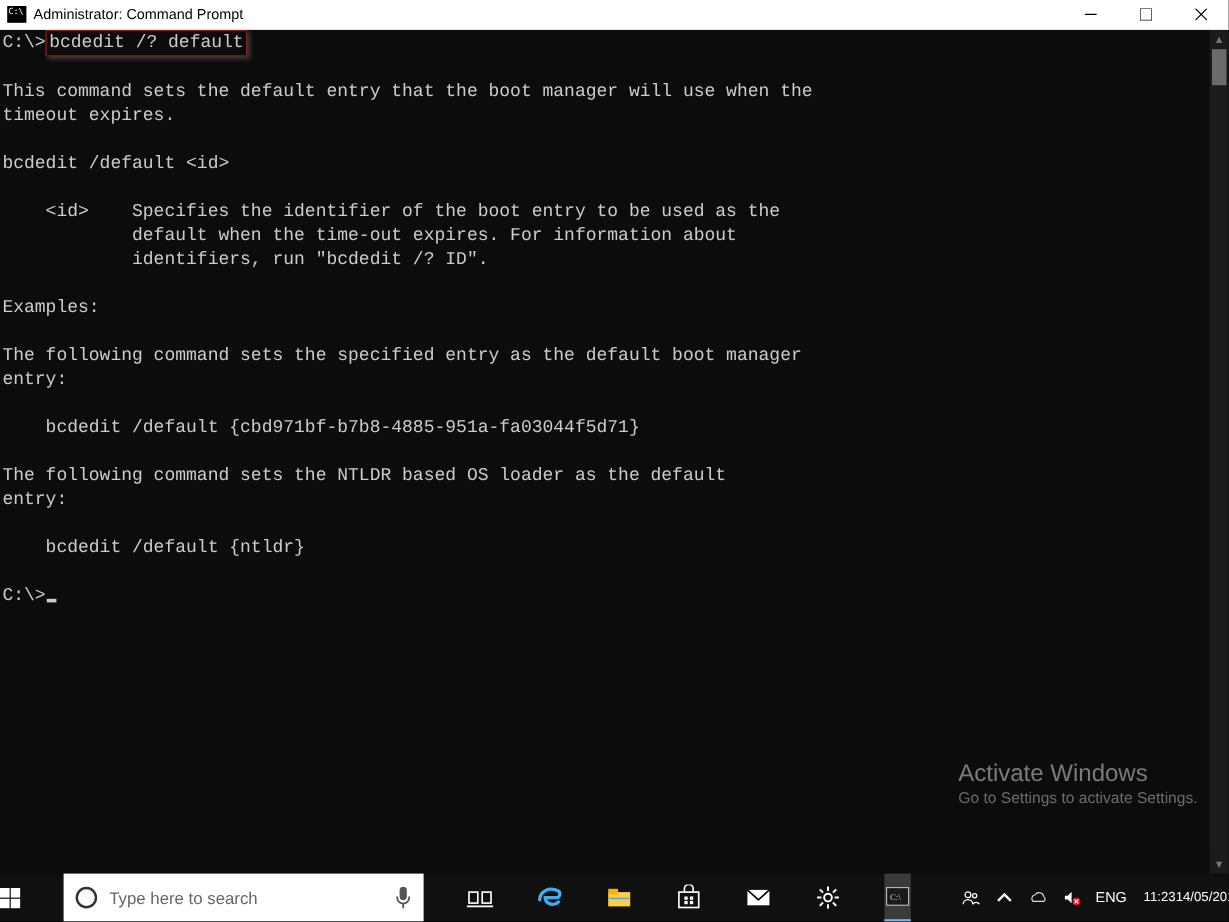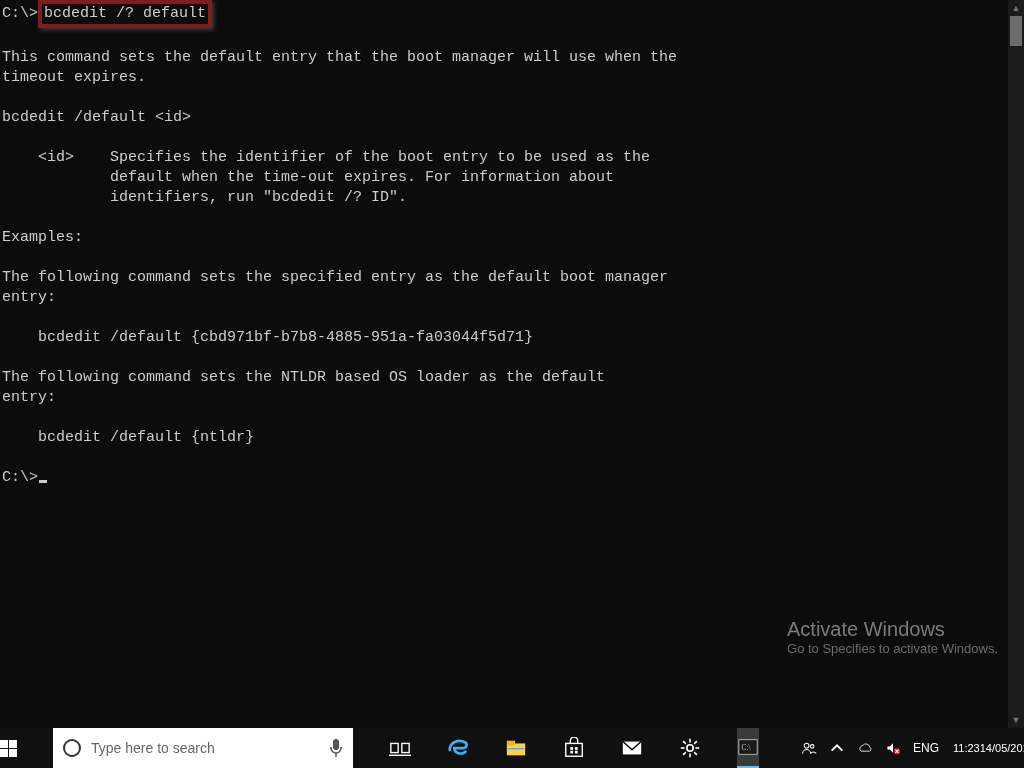--- a/index.html
+++ b/index.html
@@ -11,30 +11,30 @@
   .title-icon { width: 16px; height: 14px; margin: 0 6px; background: #000; position: relative; }
   .title-icon::before { content:"C:\\"; color:#fff; font-size:7px; position:absolute; left:1px; top:1px; font-family: Consolas, monospace; }
   .title-text { font-size: 12px; color: #000; }
   .title-spacer { flex: 1; }
   .win-btn { width: 46px; height: 25px; display: flex; align-items: center; justify-content: center; }
   .win-btn svg { width: 10px; height: 10px; }
 
   
   .terminal-wrap { flex: 1; position: relative; background: #0c0c0c; }
   .terminal { position: absolute; left: 0; right: 16px; top: 0; bottom: 0; padding: 0 2px; font-family: Consolas, "Courier New", monospace; font-size: 15px; line-height: 20px; color: #cccccc; white-space: pre; }
-  .highlight-box { border: 4px solid #7f1d1d; padding: 0 2px; box-shadow: 2px 2px 4px rgba(150,150,150,0.35); display: inline-block; }
+  .highlight-box { border: 1px solid #7f1d1d; padding: 0 2px; box-shadow: 2px 2px 4px rgba(150,150,150,0.35); display: inline-block; }
   .cursor { display:inline-block; width:8px; height:3px; background:#ccc; vertical-align: -2px; margin-left:1px; }
 
   
   .sbar { position:absolute; right:0; top:0; bottom:0; width:16px; background:#1b1b1b; }
   .sbar-btn { width:16px; height:16px; background:#1b1b1b; display:flex; align-items:center; justify-content:center; color:#777; font-size:9px;}
   .sbar-thumb { position:absolute; top:16px; left:2px; width:12px; height:30px; background:#6b6b6b; border-radius:0; }
 
   
-  .watermark { position: absolute; right: 26px; bottom: 72px; text-align: left; color: rgba(180,180,180,0.55); }
+  .watermark { position: absolute; right: 26px; bottom: 56px; text-align: left; color: rgba(180,180,180,0.55); }
   .watermark .l1 { font-size: 20px; font-weight: 400; color: rgba(170,170,170,0.7); }
   .watermark .l2 { font-size: 13px; color: rgba(170,170,170,0.6); }
 
   
   .taskbar { height: 40px; background: #101010; display: flex; align-items: center; position: relative; gap: 36px; }
   .start-btn { width: 48px; height: 40px; display:flex; align-items:center; justify-content:center; }
   .start-btn svg { width:17px; height:17px; }
   .search-box { flex: 0 0 300px; height: 40px; background:#fff; display:flex; align-items:center; padding:0 10px; gap:10px; }
   .cortana-circle { width:18px; height:18px; border:2px solid #333; border-radius:50%; }
   .search-text { flex:1; font-size:14px; color:#666; }
@@ -47,20 +47,41 @@
   .tray-item svg { width:16px; height:16px; }
   .clock { display:flex; flex-direction:row; align-items:center; justify-content:center; padding:0 8px; font-size:11px; line-height:13px; color:#fff;}
   .notif { width:42px; display:flex; align-items:center; justify-content:center; position:relative;}
   .notif-badge { position:absolute; bottom:4px; right:6px; background:#fff; color:#000; font-size:9px; border-radius:8px; padding:0 3px; line-height:11px;}
 </style>
 </head>
 <body>
 
 <div class="window">
 
+  <div class="title-bar">
+    <div class="title-icon"></div>
+    <div class="title-text">Administrator: Command Prompt</div>
+    <div class="title-spacer"></div>
+    <div class="win-btn">
+      <svg viewBox="0 0 10 10">
+          <line x1="0" y1="5" x2="10" y2="5" stroke="#000" stroke-width="1"></line>
+        </svg>
+    </div>
+    <div class="win-btn">
+      <svg viewBox="0 0 10 10">
+          <rect x="0" y="0" width="10" height="10" fill="none" stroke="#000" stroke-width="1"></rect>
+        </svg>
+    </div>
+    <div class="win-btn close">
+      <svg viewBox="0 0 10 10">
+          <line x1="0" y1="0" x2="10" y2="10" stroke="#000" stroke-width="1"></line>
+          <line x1="10" y1="0" x2="0" y2="10" stroke="#000" stroke-width="1"></line>
+        </svg>
+    </div>
+  </div>
 
   <div class="terminal-wrap">
     <div class="terminal"><span>C:\&gt;</span><span class="highlight-box">bcdedit /? default</span>
 <span id="term-lines">
 This command sets the default entry that the boot manager will use when the
 timeout expires.
 
 bcdedit /default &lt;id&gt;
 
     &lt;id&gt;    Specifies the identifier of the boot entry to be used as the
@@ -82,21 +103,21 @@
 <span>C:\&gt;</span><span class="cursor"></span></div>
 
     <div class="sbar">
       <div class="sbar-btn">▲</div>
       <div class="sbar-thumb"></div>
       <div class="sbar-btn" style="position:absolute;bottom:0;">▼</div>
     </div>
 
     <div class="watermark">
       <div class="l1">Activate Windows</div>
-      <div class="l2">Go to Specifies to activate Windows.</div>
+      <div class="l2">Go to Settings to activate Settings.</div>
     </div>
   </div>
 
   <div class="taskbar">
     <div class="start-btn">
       <svg viewBox="0 0 17 17">
           <rect x="0" y="0" width="8" height="8" fill="#fff"></rect>
           <rect x="9" y="0" width="8" height="8" fill="#fff"></rect>
           <rect x="0" y="9" width="8" height="8" fill="#fff"></rect>
           <rect x="9" y="9" width="8" height="8" fill="#fff"></rect>

